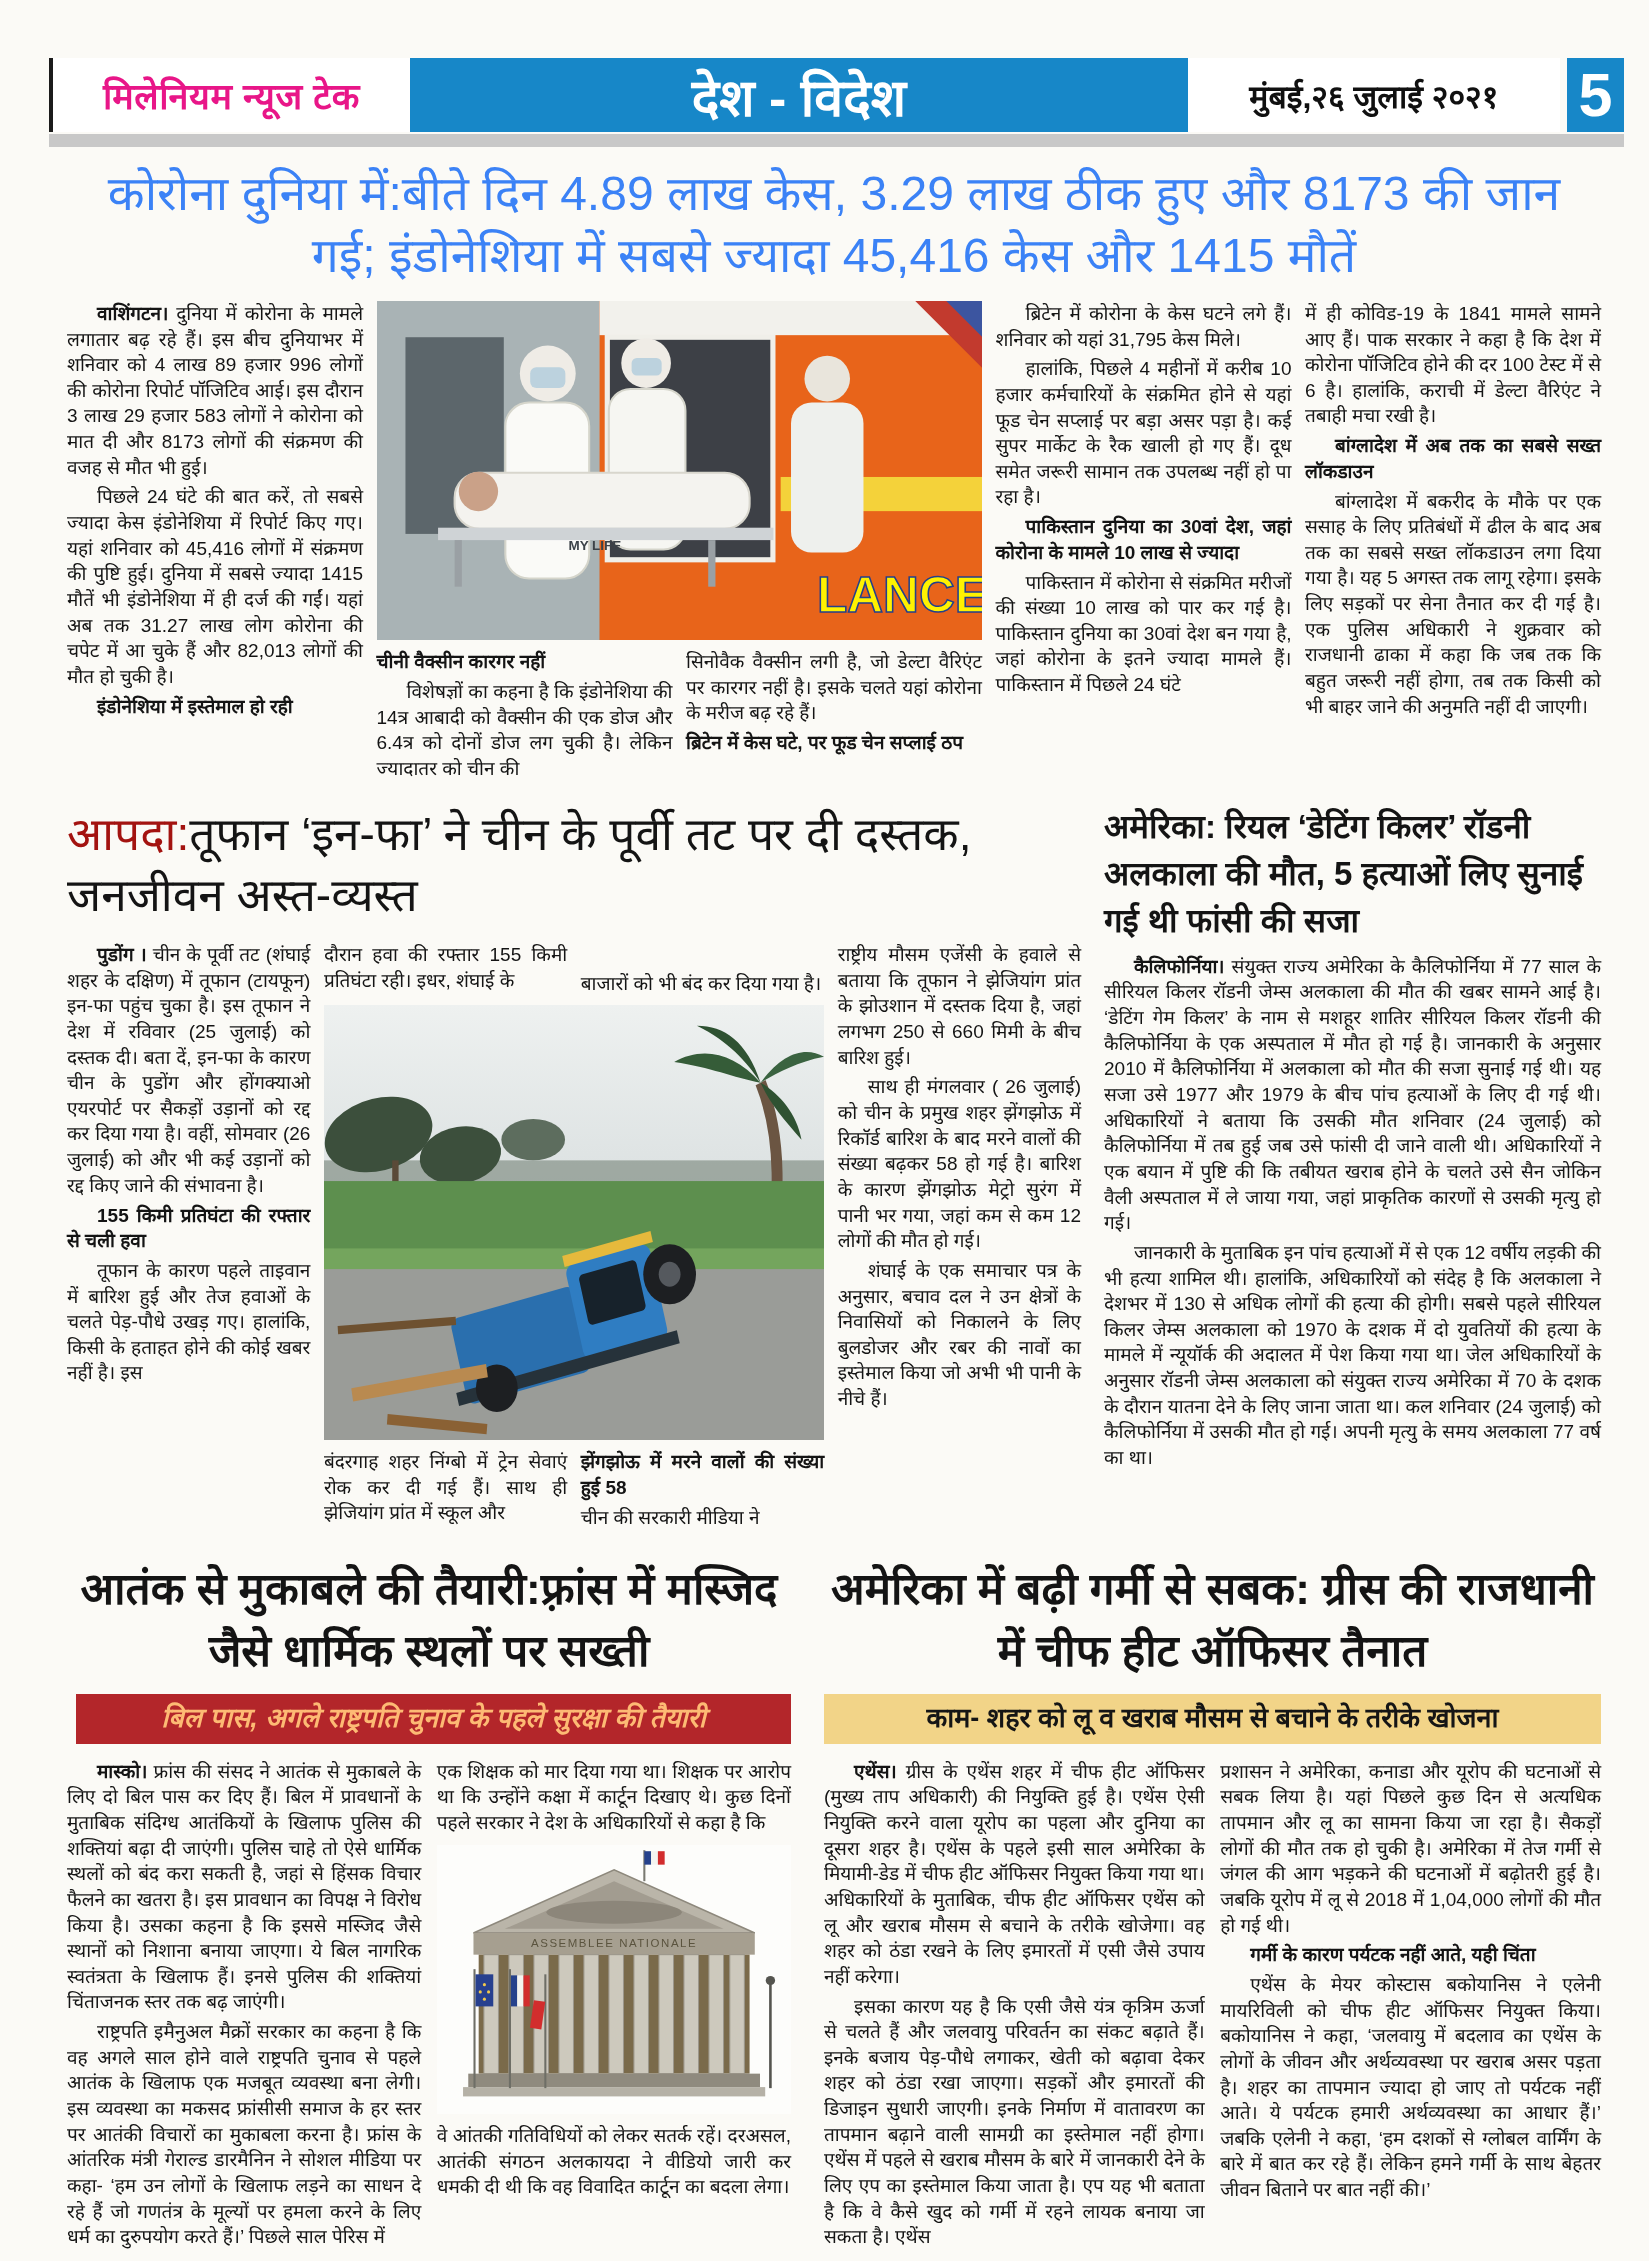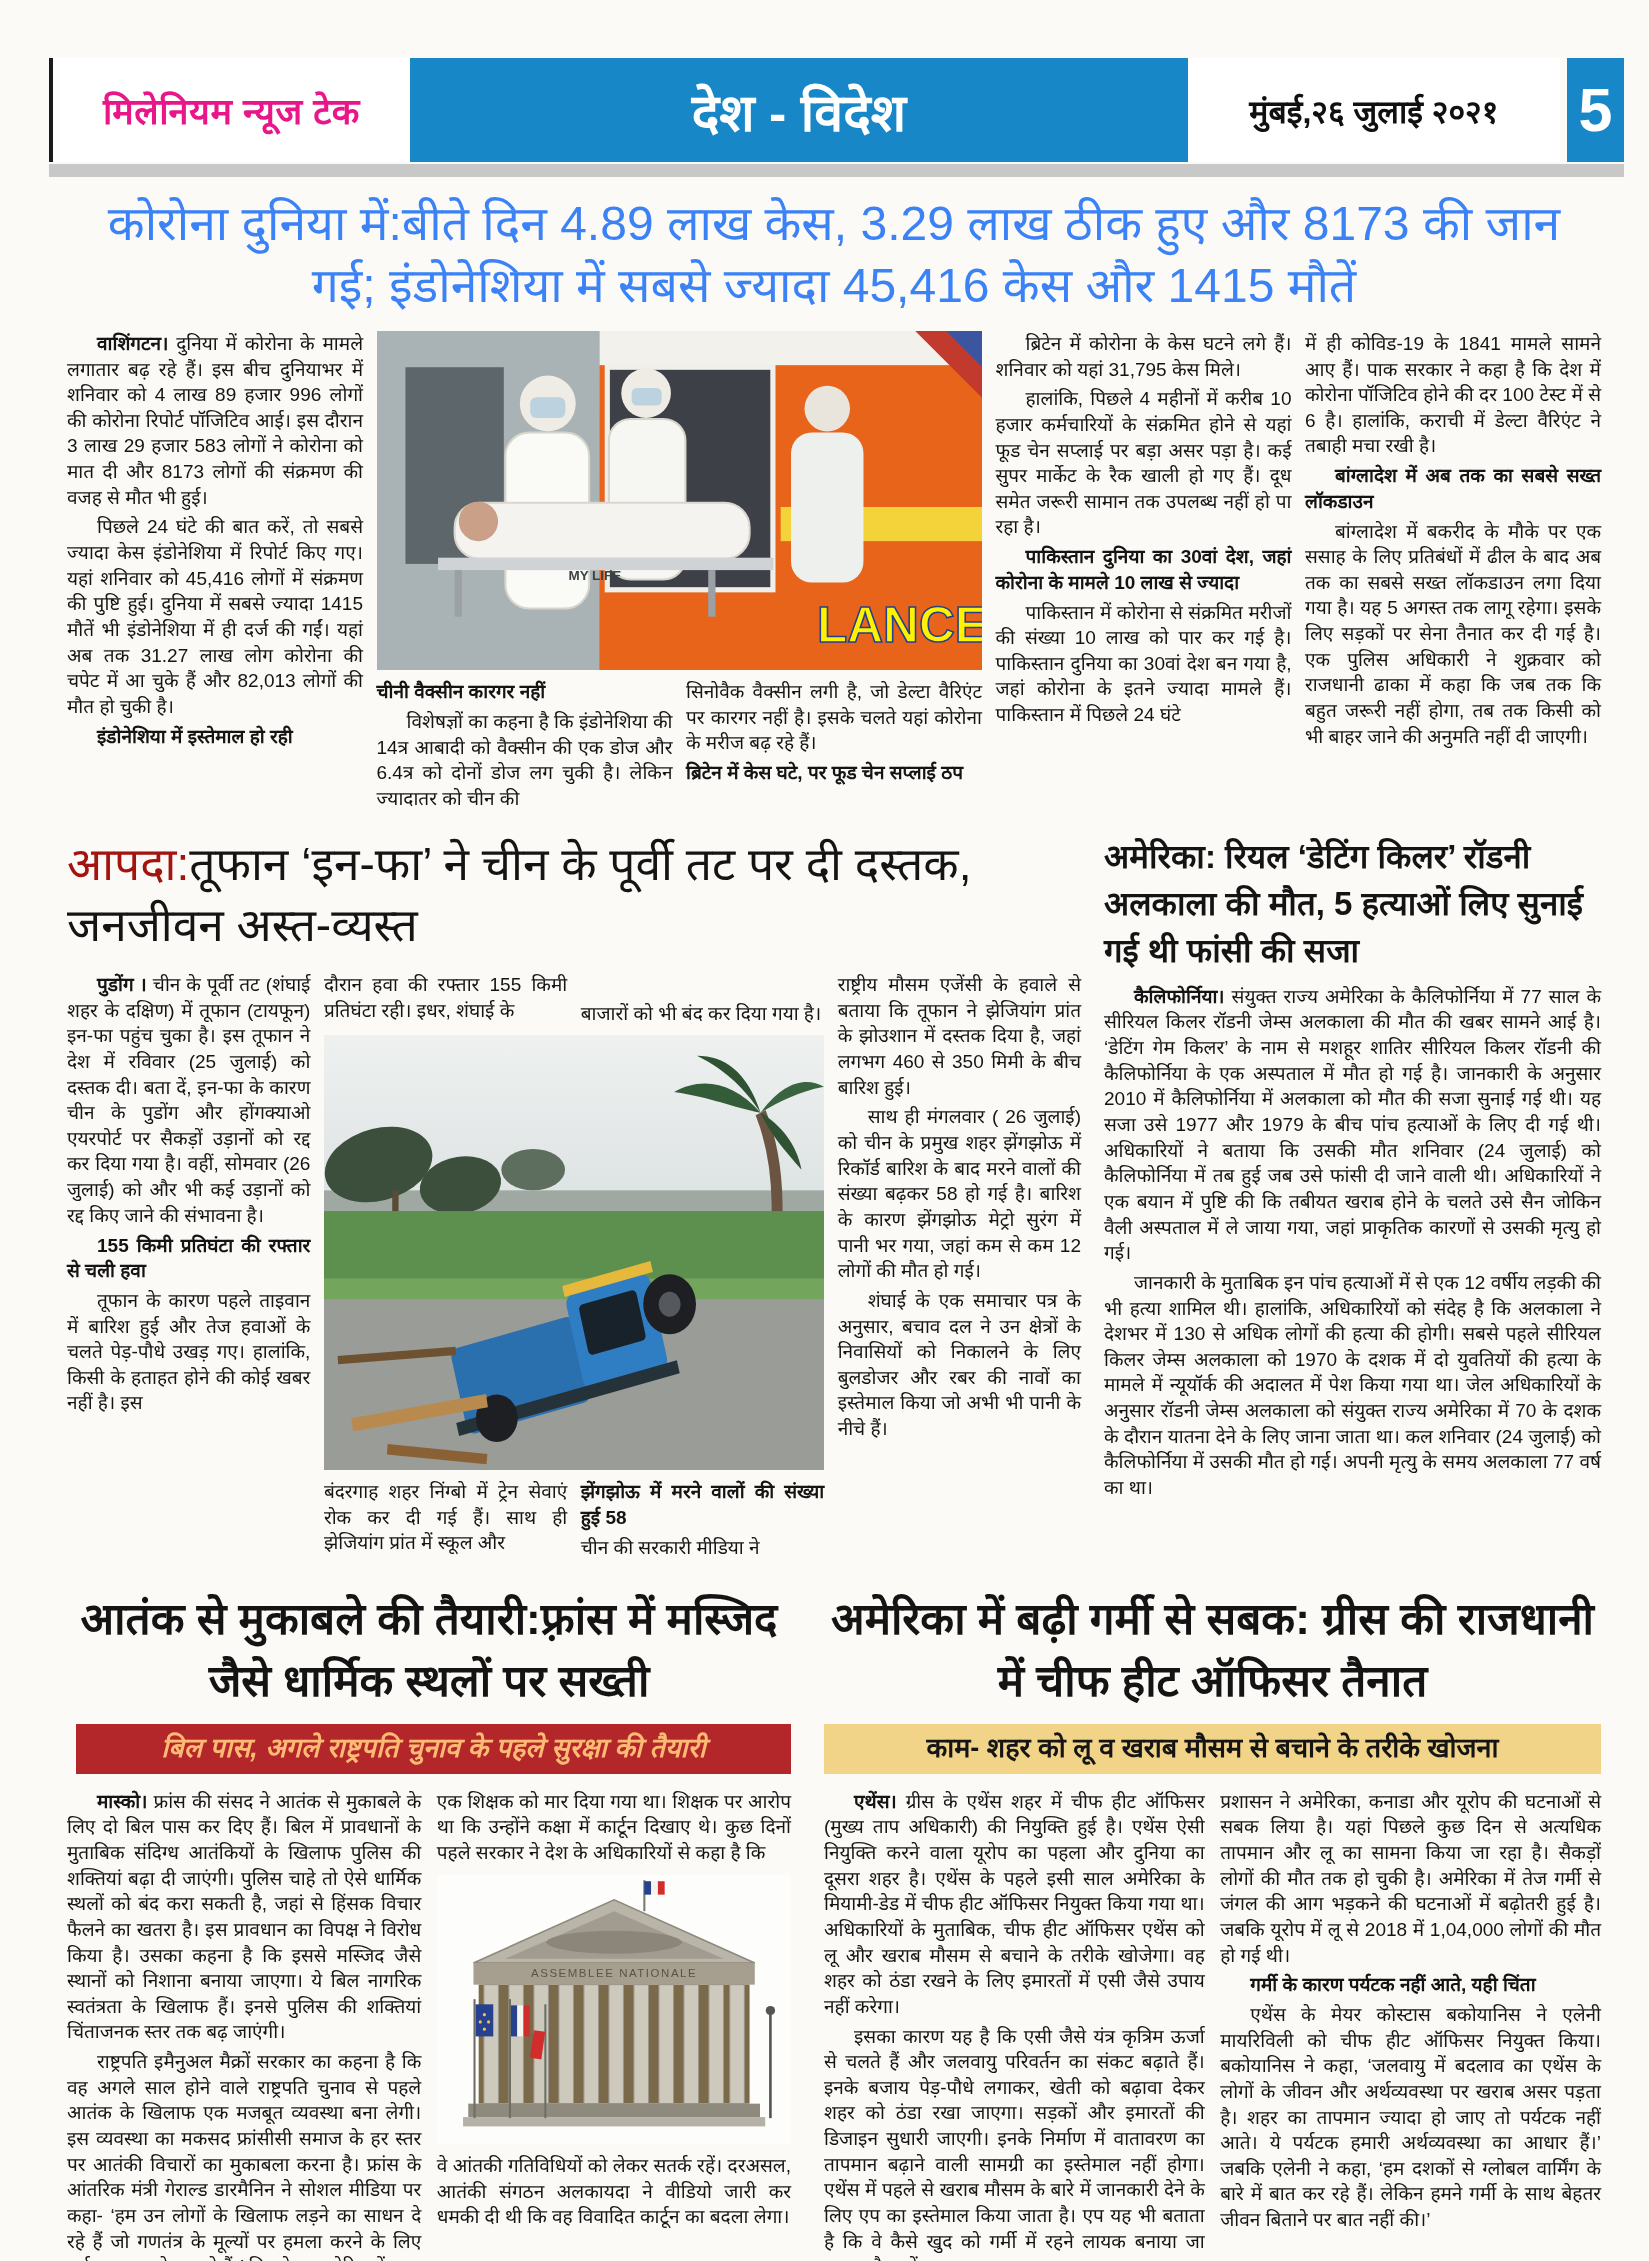--- a/index.html
+++ b/index.html
@@ -3,21 +3,21 @@
 <meta charset="utf-8">
 <style>
   html,body { margin:0; padding:0; background:#e9e9e9; }
   .page {
     position:relative; width:1650px; height:2261px; margin:0 auto;
     background:#fbfaf6; overflow:hidden; box-sizing:border-box;
     padding:58px 26px 15.5px 49px;
     font-family:"Liberation Sans","DejaVu Sans",sans-serif; color:#141414;
   }
   
-  .masthead { display:flex; height:104px; align-items:stretch; }
+  .masthead { display:flex; height:74px; align-items:stretch; }
   .m-left { width:357px; background:#ffffff; border-left:4.7px solid #1b1b1b;
             display:flex; align-items:center; justify-content:center; }
   .m-left span { color:#e81688; font-weight:bold; font-size:36px; letter-spacing:0.5px; }
   .m-center { flex:1; background:#1787c8; color:#fff; font-weight:bold; font-size:52px;
               display:flex; align-items:center; justify-content:center; }
   .m-date { width:372px; background:#ffffff; display:flex; align-items:center; justify-content:center;
             font-weight:bold; font-size:32px; color:#101010; }
   .m-page { width:57px; margin-left:7.2px; background:#1787c8; color:#fff; font-weight:bold;
             font-size:61px; display:flex; align-items:center; justify-content:center; }
   .gray-rule { height:13.5px; background:#c8c8c8; margin-top:1.6px; }
@@ -235,21 +235,21 @@
 
           <div class="ty-c2cap">
             <p class="body">बंदरगाह शहर निंग्बो में ट्रेन सेवाएं रोक कर दी गई हैं। साथ ही झेजियांग प्रांत में स्कूल और</p>
           </div>
           <div class="ty-c3cap">
             <p class="body bold">झेंगझोऊ में मरने वालों की संख्या हुई 58</p>
             <p class="body">चीन की सरकारी मीडिया ने</p>
           </div>
 
           <div class="ty-col4">
-            <p class="body">राष्ट्रीय मौसम एजेंसी के हवाले से बताया कि तूफान ने झेजियांग प्रांत के झोउशान में दस्तक दिया है, जहां लगभग 460 से 350 मिमी के बीच बारिश हुई।</p>
+            <p class="body">राष्ट्रीय मौसम एजेंसी के हवाले से बताया कि तूफान ने झेजियांग प्रांत के झोउशान में दस्तक दिया है, जहां लगभग 250 से 660 मिमी के बीच बारिश हुई।</p>
             <p class="body indent">साथ ही मंगलवार ( 26 जुलाई) को चीन के प्रमुख शहर झेंगझोऊ में रिकॉर्ड बारिश के बाद मरने वालों की संख्या बढ़कर 58 हो गई है। बारिश के कारण झेंगझोऊ मेट्रो सुरंग में पानी भर गया, जहां कम से कम 12 लोगों की मौत हो गई।</p>
             <p class="body indent">शंघाई के एक समाचार पत्र के अनुसार, बचाव दल ने उन क्षेत्रों के निवासियों को निकालने के लिए बुलडोजर और रबर की नावों का इस्तेमाल किया जो अभी भी पानी के नीचे हैं।</p>
           </div>
         </div>
       </div>
 
       <div class="california">
         <div class="cal-headline">अमेरिका: रियल ‘डेटिंग किलर’ रॉडनी अलकाला की मौत, 5 हत्याओं लिए सुनाई गई थी फांसी की सजा</div>
         <p class="body indent"><b class="dl">कैलिफोर्निया।</b> <span>संयुक्त राज्य अमेरिका के कैलिफोर्निया में 77 साल के सीरियल किलर रॉडनी जेम्स अलकाला की मौत की खबर सामने आई है। ‘डेटिंग गेम किलर’ के नाम से मशहूर शातिर सीरियल किलर रॉडनी की कैलिफोर्निया के एक अस्पताल में मौत हो गई है। जानकारी के अनुसार 2010 में कैलिफोर्निया में अलकाला को मौत की सजा सुनाई गई थी। यह सजा उसे 1977 और 1979 के बीच पांच हत्याओं के लिए दी गई थी। अधिकारियों ने बताया कि उसकी मौत शनिवार (24 जुलाई) को कैलिफोर्निया में तब हुई जब उसे फांसी दी जाने वाली थी। अधिकारियों ने एक बयान में पुष्टि की कि तबीयत खराब होने के चलते उसे सैन जोकिन वैली अस्पताल में ले जाया गया, जहां प्राकृतिक कारणों से उसकी मृत्यु हो गई।</span></p>
         <p class="body indent">जानकारी के मुताबिक इन पांच हत्याओं में से एक 12 वर्षीय लड़की की भी हत्या शामिल थी। हालांकि, अधिकारियों को संदेह है कि अलकाला ने देशभर में 130 से अधिक लोगों की हत्या की होगी। सबसे पहले सीरियल किलर जेम्स अलकाला को 1970 के दशक में दो युवतियों की हत्या के मामले में न्यूयॉर्क की अदालत में पेश किया गया था। जेल अधिकारियों के अनुसार रॉडनी जेम्स अलकाला को संयुक्त राज्य अमेरिका में 70 के दशक के दौरान यातना देने के लिए जाना जाता था। कल शनिवार (24 जुलाई) को कैलिफोर्निया में उसकी मौत हो गई। अपनी मृत्यु के समय अलकाला 77 वर्ष का था।</p>

